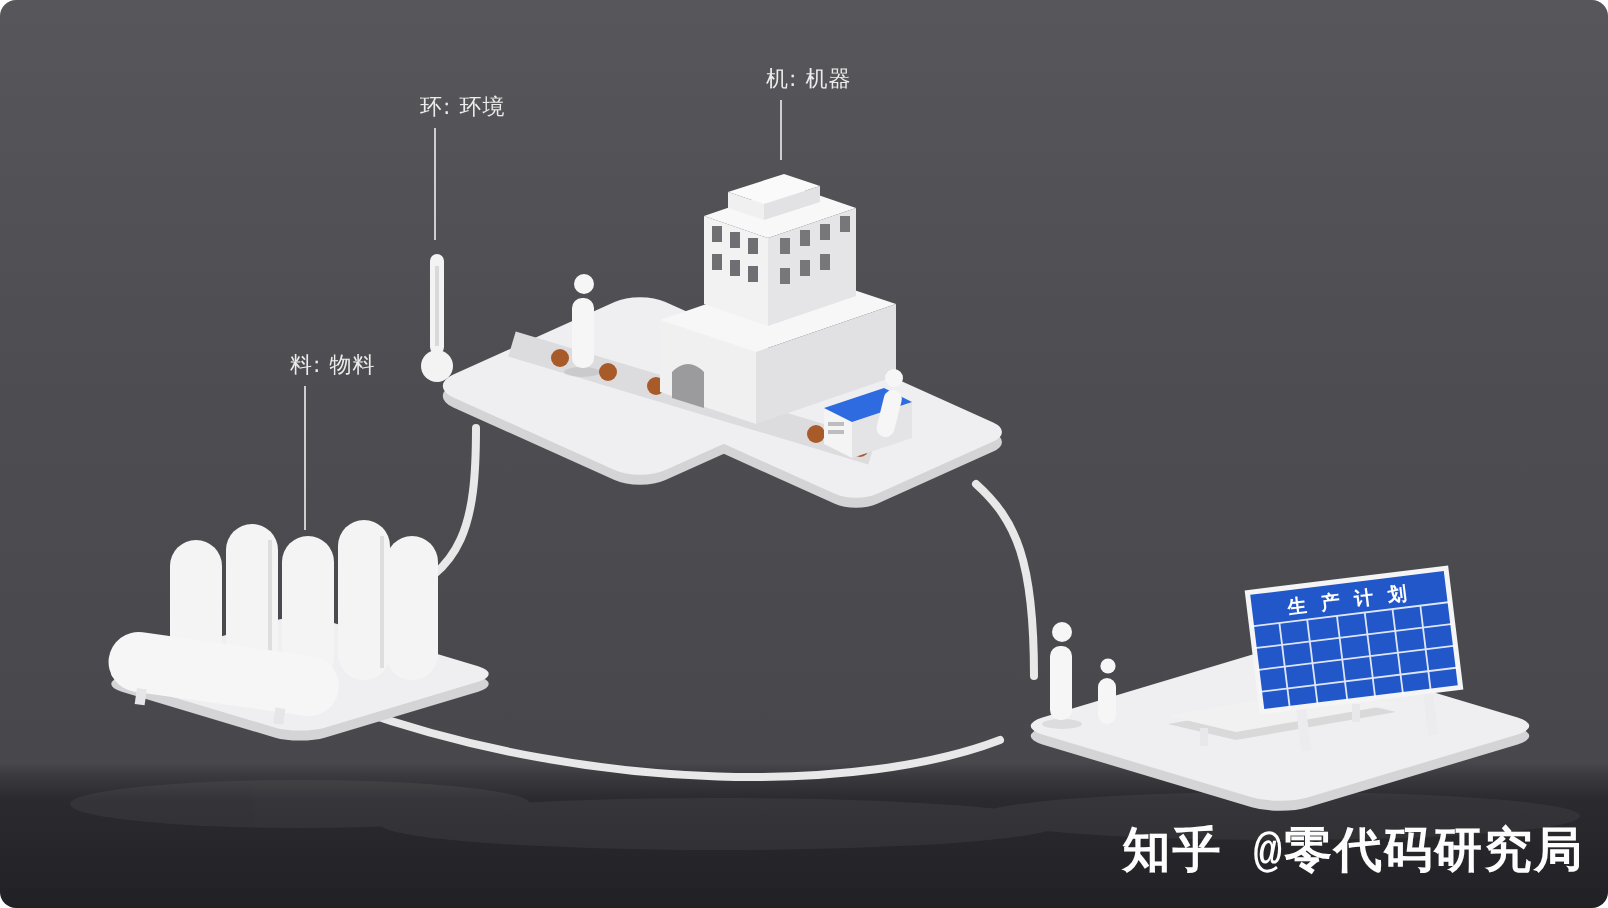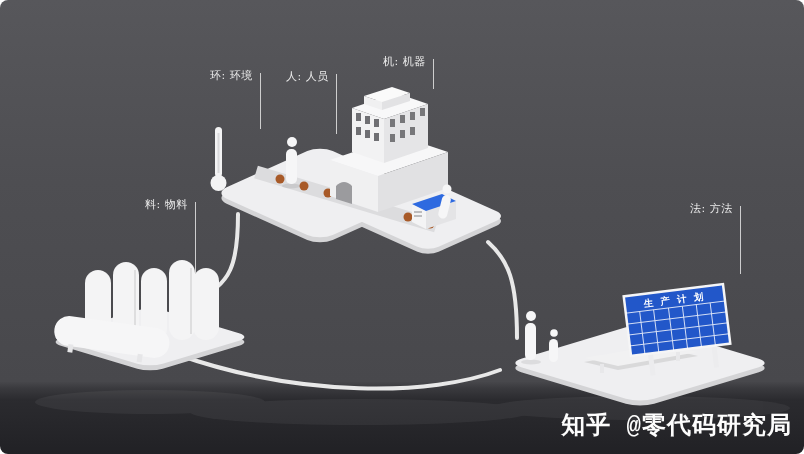--- a/index.html
+++ b/index.html
@@ -11,21 +11,21 @@
     font-family:"DejaVu Sans","Liberation Sans",sans-serif;
     background:linear-gradient(180deg,
       #57575b 0%,
       #4e4e52 40%,
       #48484c 84%,
       #3a3a3e 85.5%,
       #2b2b2f 88%,
       #212125 100%);
   }
   .scene-svg{position:absolute;left:0;top:0;width:804px;height:454px;}
-  .callout{position:absolute;display:flex;flex-direction:row;margin-top:22px;}
+  .callout{position:absolute;display:flex;flex-direction:column;}
   .co-label{
     font-size:11px;line-height:13px;color:#ececec;
     letter-spacing:.5px;white-space:nowrap;
   }
   .co-line{width:1px;background:#dcdcdc;opacity:.9;margin-left:7px;margin-top:4px;}
   .watermark{
     position:absolute;right:12px;bottom:13px;
     font-size:24px;font-weight:700;color:#fdfdfd;
     letter-spacing:1px;white-space:nowrap;font-family:Liberation Mono, monospace;
   }
@@ -185,35 +185,27 @@
       <circle cx="554" cy="333" r="3.8"></circle>
       <rect x="549" y="339" width="9" height="23" rx="4.5"></rect>
     </g>
   </svg>
 
   <div class="callout" style="left:210px;top:47px;text-align:center;">
     <div class="co-label">环: 环境</div>
     <div class="co-line" style="height:56px;"></div>
   </div>
 
-  <div class="callout" style="left:286px;top:48px;">
-    <div class="co-label">人: 人员</div>
-    <div class="co-line" style="height:60px;"></div>
-  </div>
 
   <div class="callout" style="left:383px;top:33px;">
     <div class="co-label">机: 机器</div>
     <div class="co-line" style="height:30px;"></div>
   </div>
 
   <div class="callout" style="left:145px;top:176px;">
     <div class="co-label">料: 物料</div>
     <div class="co-line" style="height:72px;"></div>
   </div>
 
-  <div class="callout" style="left:690px;top:180px;">
-    <div class="co-label">法: 方法</div>
-    <div class="co-line" style="height:68px;"></div>
-  </div>
 
   <div class="watermark">知乎 @零代码研究局</div>
 
 </div>
 
 </body></html>

